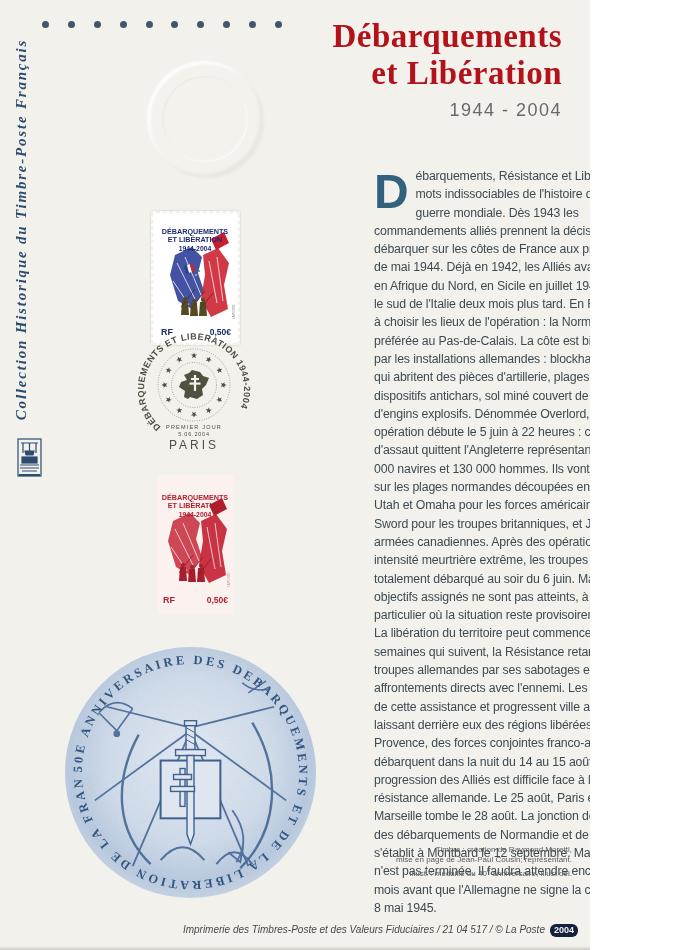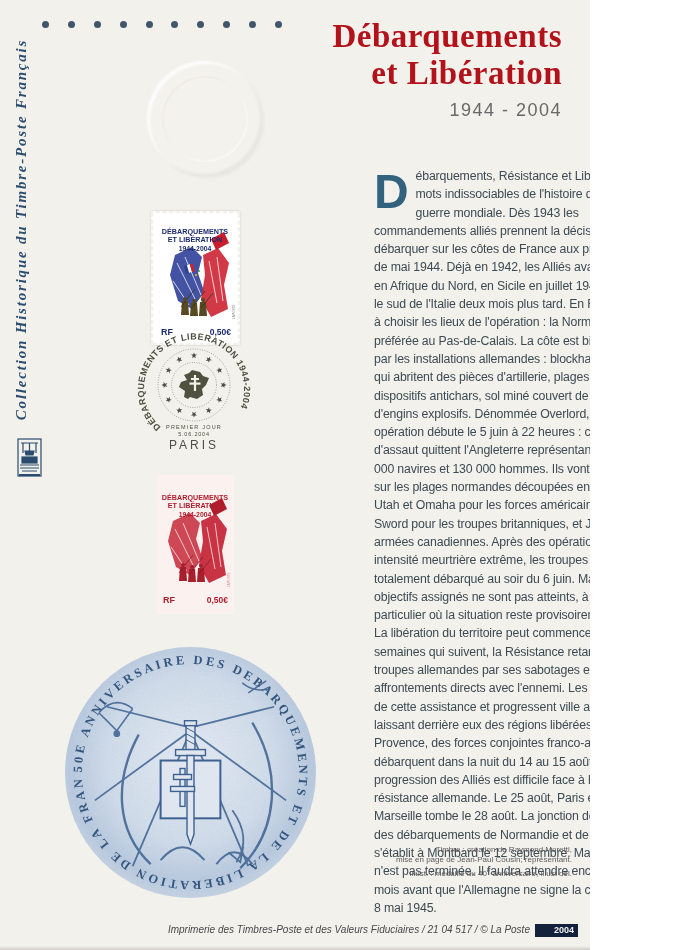--- a/index.html
+++ b/index.html
@@ -57,21 +57,21 @@
     position:absolute; right:18px; top:845px; text-align:right;
     font-size:8px; line-height:10px; color:#5a5a5a;
   }
   .credits sup{font-size:6px;}
   .footer{
     position:absolute; right:12px; top:924px; white-space:nowrap;
     font-style:italic; font-size:10px; color:#474747; display:flex; gap:5px;
   }
   .year-badge{
     font-style:normal; background:#14213d; color:#f2f2f2;
-    font-size:9px; font-weight:bold; padding:1px 4px 2px 19px; line-height:10px;
+    font-size:9px; font-weight:bold; padding:1px 4px 2px 4px; line-height:10px;border-radius:6px;
   }
   .scan-edge{position:absolute; left:0; right:0; bottom:0; height:4px;
     background:linear-gradient(rgba(0,0,0,0), rgba(110,105,92,0.28));}
   svg text{font-family:"Liberation Sans", sans-serif;}
   .serif-text{font-family:"Liberation Serif", serif;}
 </style>
 </head>
 <body>
 
 <div class="page">

